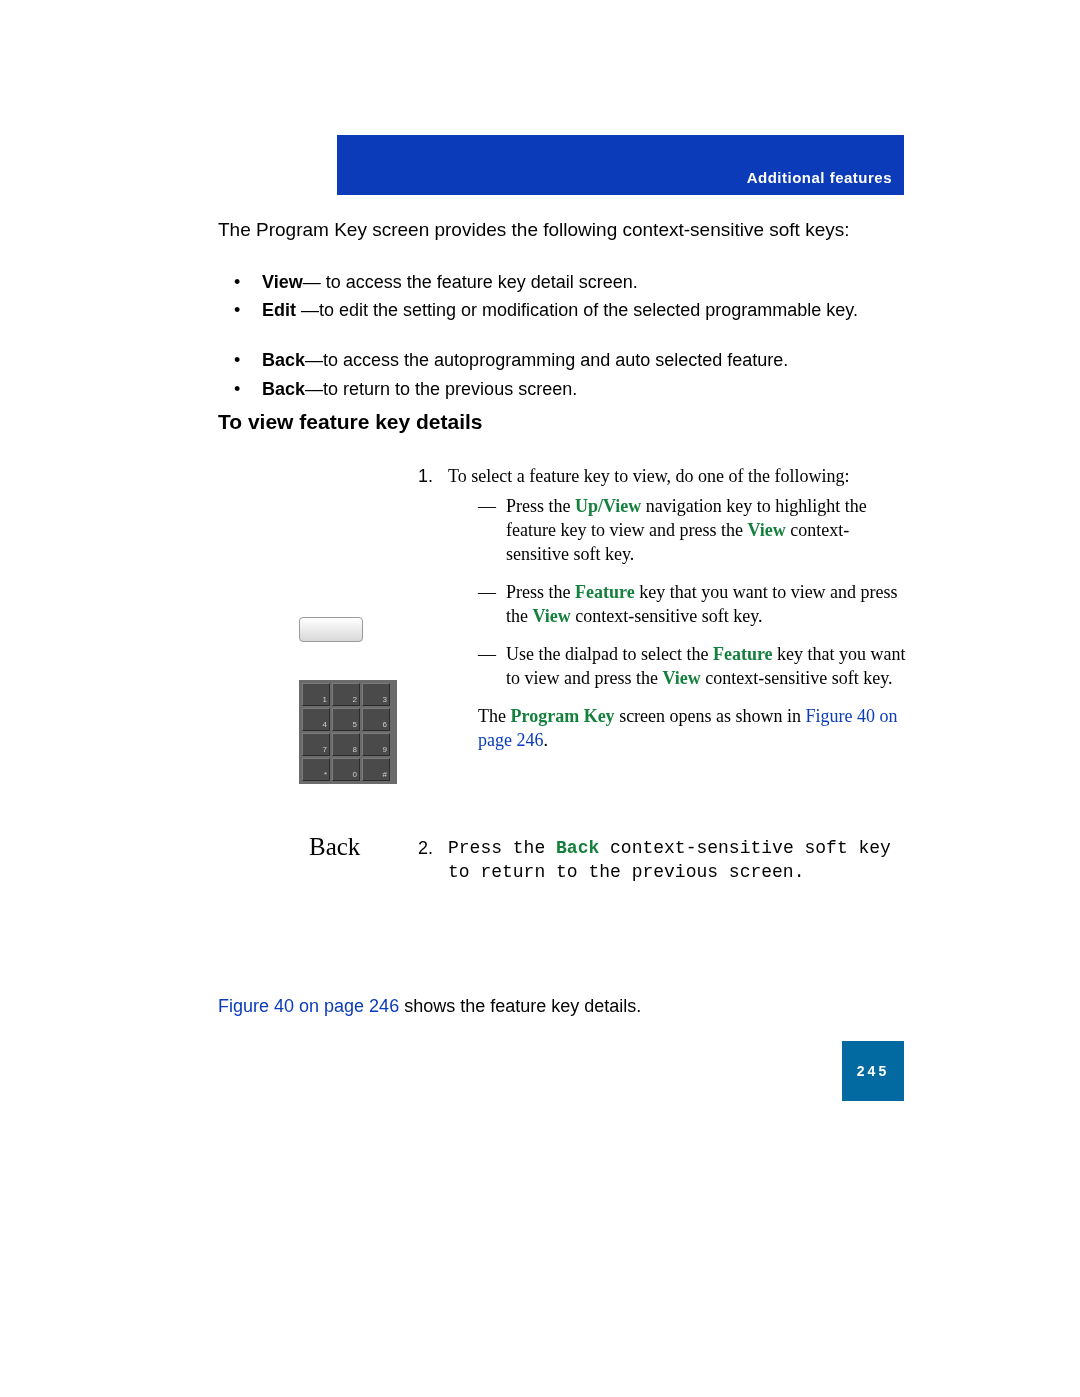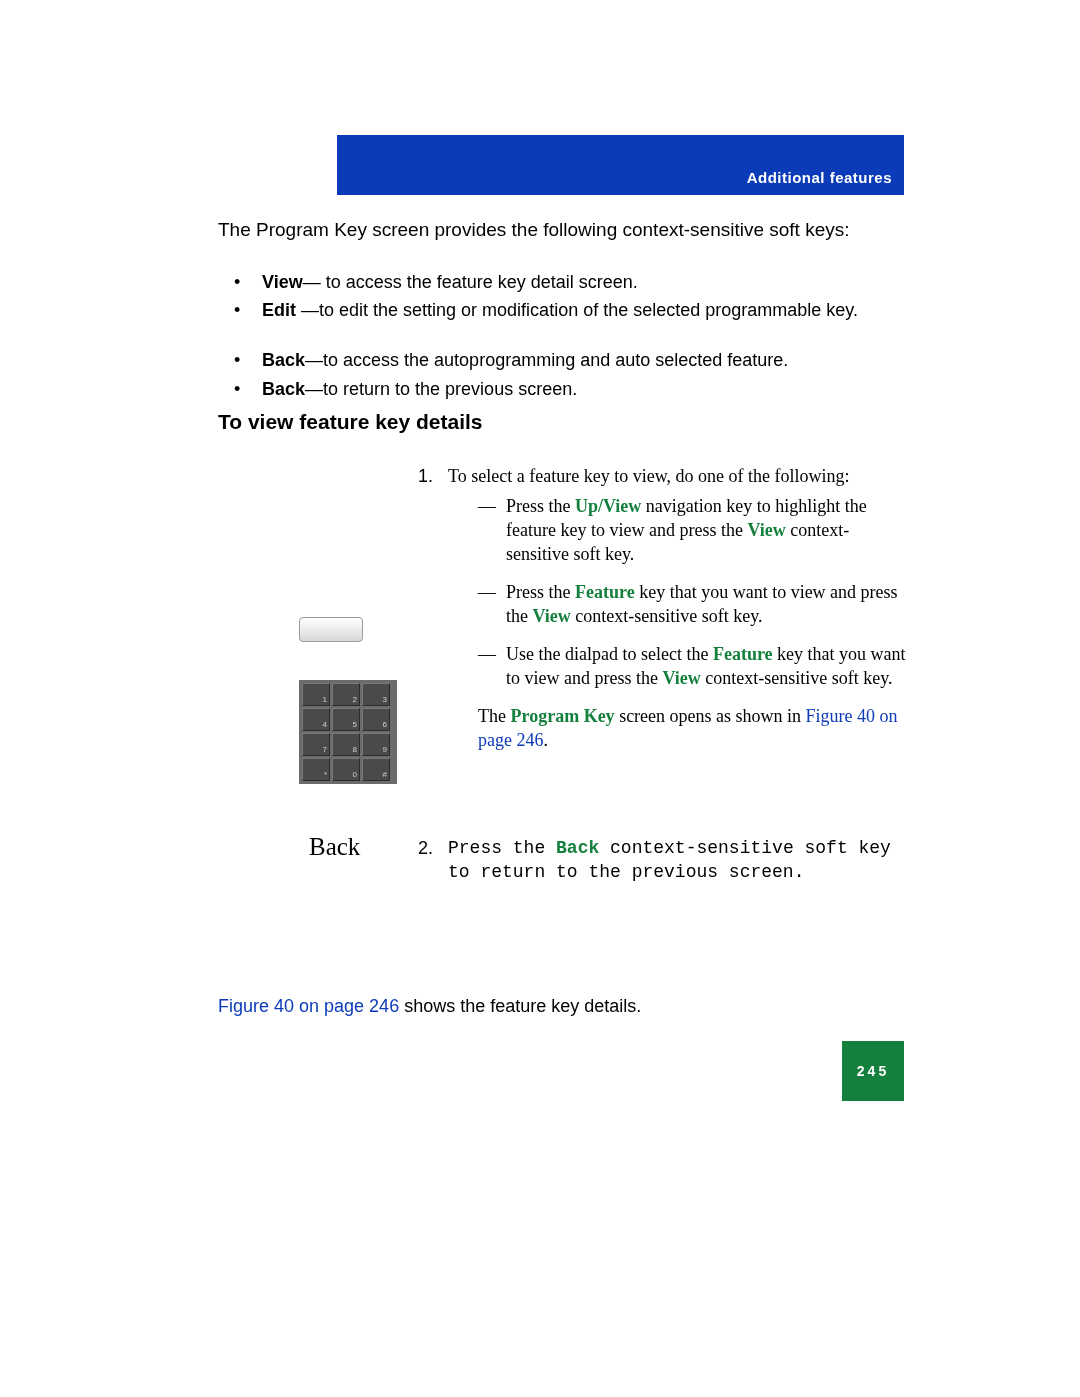--- a/index.html
+++ b/index.html
@@ -32,21 +32,21 @@
     font-weight: bold;
     font-size: 15px;
     letter-spacing: 0.5px;
   }
   .footer-tab {
     position: absolute;
     top: 1041px;
     left: 842px;
     width: 62px;
     height: 60px;
-    background: #15803d;
+    background: #0369a1;
     color: #ffffff;
     font-weight: bold;
     font-size: 14px;
     letter-spacing: 3px;
     display: flex;
     align-items: center;
     justify-content: center;
   }
   .body-text {
     position: absolute;

